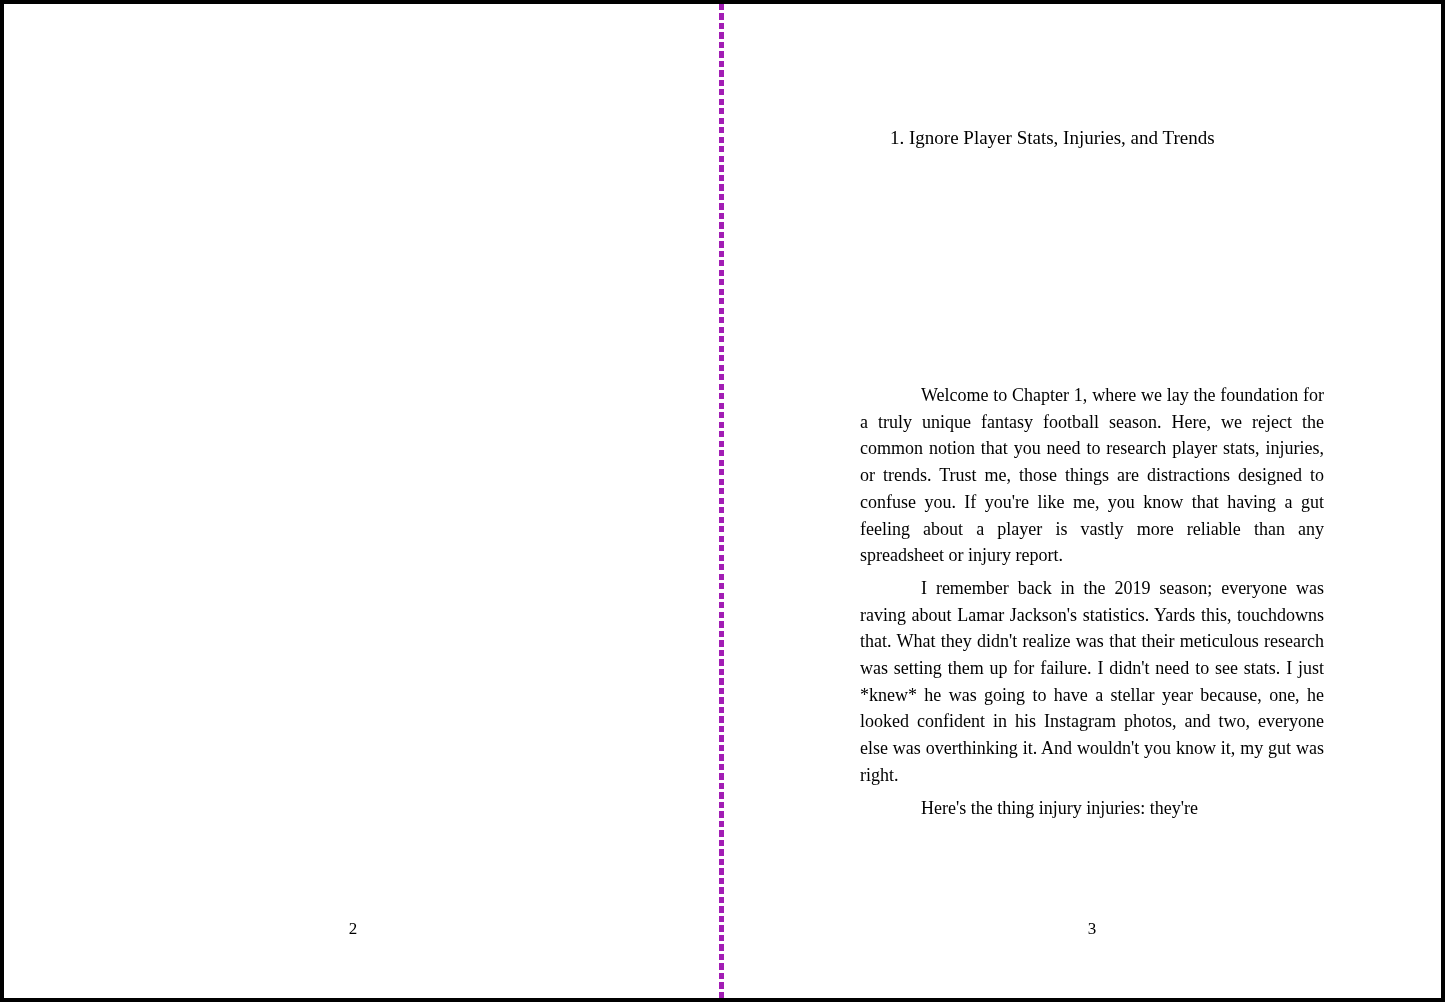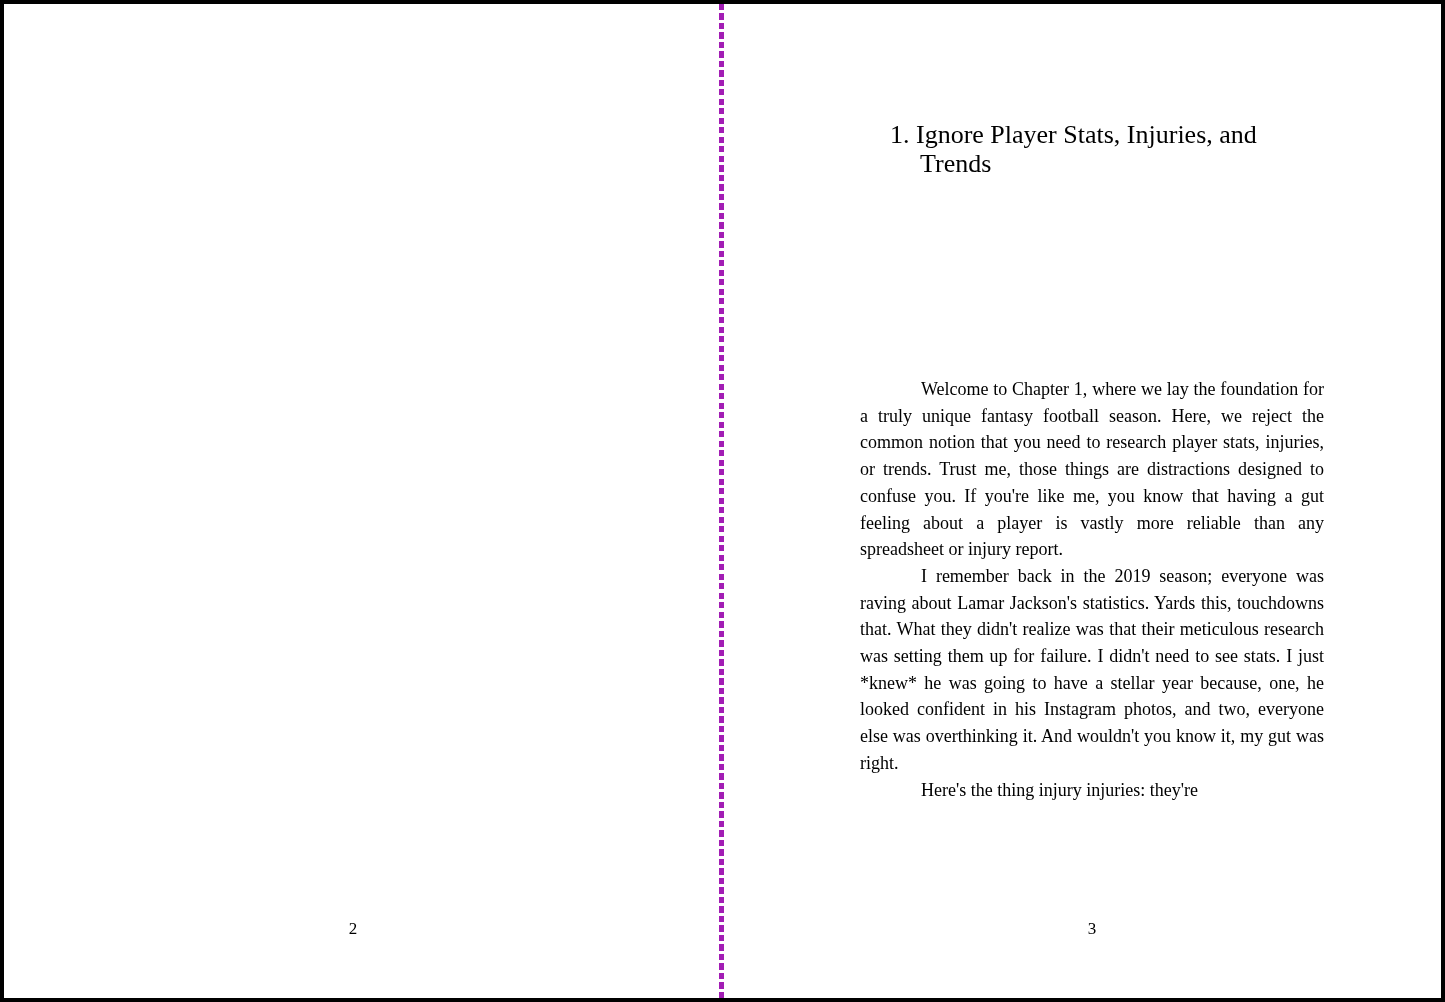--- a/index.html
+++ b/index.html
@@ -38,37 +38,38 @@
       #a21db4 6px,
       #ffffff 6px,
       #ffffff 9.5px
     );
   }
   .chapter-title {
     position: absolute;
     left: 886px;
     top: 116px;
     width: 420px;
-    font-size: 26px;
-    line-height: 29px;
+    font-size: 19px;
+    line-height: 35px;
     font-weight: normal;
     padding-left: 30px;
     text-indent: -30px;
   }
   .body-text {
     position: absolute;
     left: 856px;
     top: 372px;
     width: 464px;
     font-size: 18px;
     line-height: 26.7px;
     text-align: justify;
   }
   .body-text p {
     text-indent: 61px;
+    margin-top: 6px;
   }
   .page-number {
     position: absolute;
     top: 915px;
     font-size: 17px;
     line-height: 19px;
     text-align: center;
   }
   .page-number-left  { left: 149px; width: 400px; }
   .page-number-right { left: 888px; width: 400px; }

